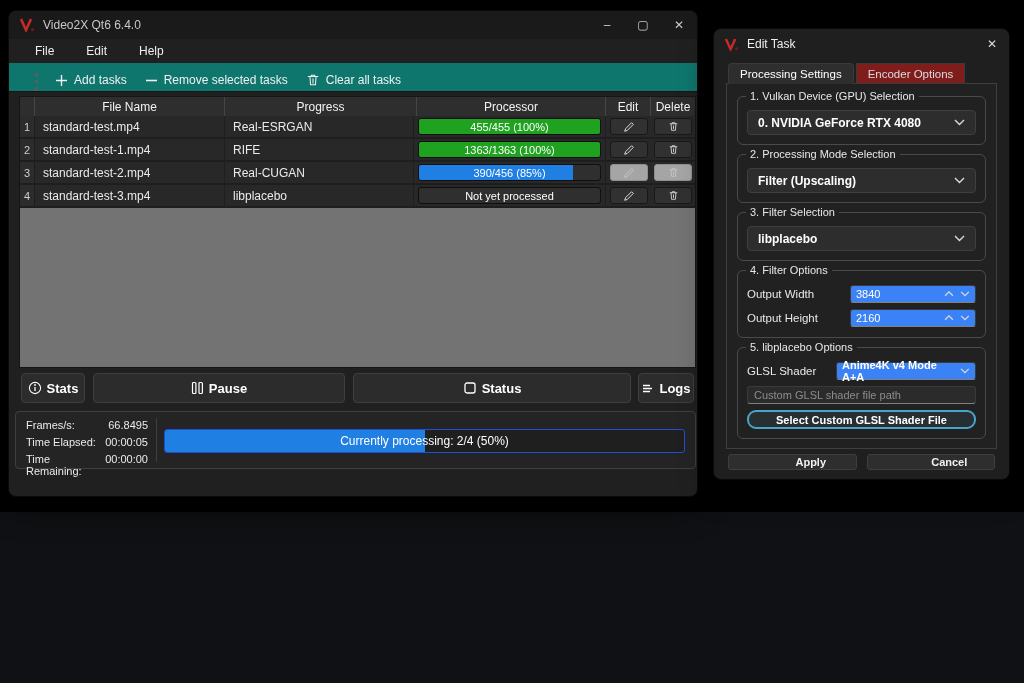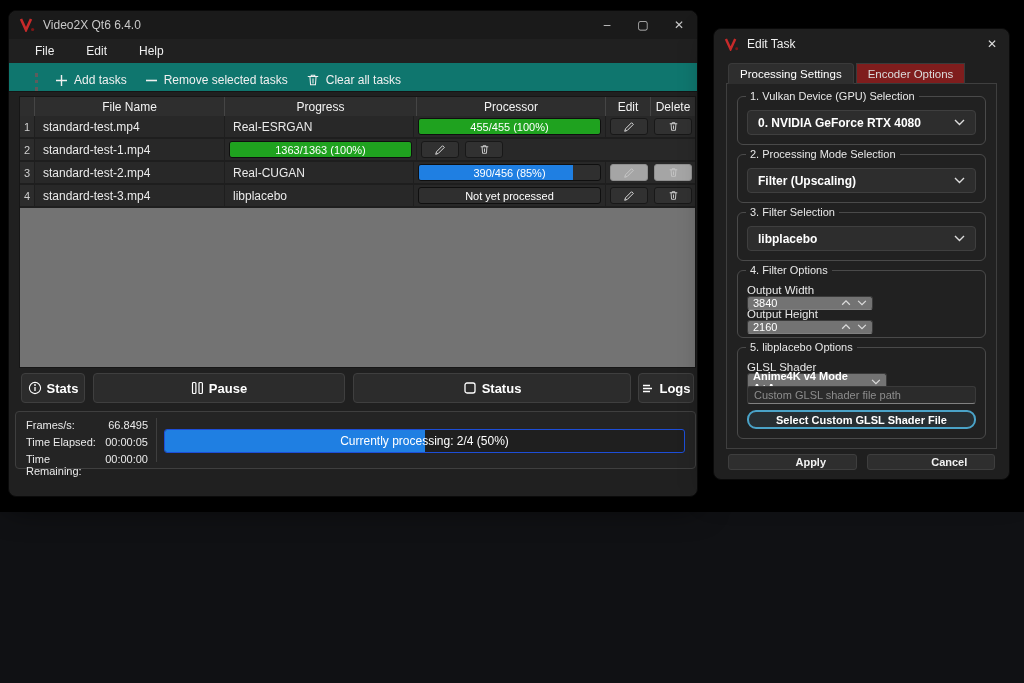--- a/index.html
+++ b/index.html
@@ -104,24 +104,24 @@
     border-bottom:1px solid #2e2e2e; }
   .pane { position:absolute; left:12px; right:12px; top:54px; height:366px; background:#212121;
     border:1px solid #3f3f3f; padding:12px 10px 6px; }
   .group { position:relative; border:1px solid #4a4a4a; border-radius:6px; margin-bottom:9px;
     padding:13px 9px 9px; }
   .legend { position:absolute; top:-7px; left:8px; background:#212121; padding:0 4px;
     font-size:11px; color:#e8e8e8; white-space:nowrap; }
   .combo { height:25px; background:#2d2d2d; border:1px solid #3f3f3f; border-radius:4px;
     display:flex; align-items:center; padding:0 10px; font-size:12px; font-weight:bold; color:#fff; }
   .combo .spacer { flex:1; }
-  .opt-row { display:flex; justify-content:space-between; height:20px;
-    margin-bottom:4px;flex-direction:column; }
+  .opt-row { display:flex; align-items:center; justify-content:space-between; height:20px;
+    margin-bottom:4px; }
   .opt-label { font-size:11.5px; color:#e8e8e8; }
-  .field { width:126px; height:18px; background:#737373; border:1px solid #3a3a3a;
+  .field { width:126px; height:18px; background:#3b82f6; border:1px solid #3a3a3a;
     border-bottom:1px solid #808080; border-radius:3px; display:flex; align-items:center;
     padding:0 5px; font-size:11px; color:#fff; }
   .field .spacer { flex:1; }
   .field.bold { font-weight:bold; width:140px; }
   .spin-ctl { display:flex; gap:6px; align-items:center; }
   .path-input { width:100%; height:18px; background:#2b2b2b; border:1px solid #3a3a3a;
     border-bottom:1px solid #808080; border-radius:3px; color:#fff; font-size:11px;
     padding:0 6px; font-family:"Liberation Sans", sans-serif; margin-bottom:6px; }
   .path-input::placeholder { color:#8d8d8d; }
   .select-btn { width:100%; height:19px; background:#272f33; border:2px solid #4aa3c8;
@@ -212,20 +212,21 @@
             <svg width="11" height="11" viewBox="0 0 16 16">
                 <path d="M2.5 4 H13.5 M6 4 V2.5 H10 V4 M4.5 4 L5.2 13.5 H10.8 L11.5 4 M8 6.5 V11.5" fill="none" stroke-width="1.2"></path>
               </svg>
           </div>
         </div>
       </div>
 
       <div class="trow tbody-row">
         <div class="cell c-gut">2</div>
         <div class="cell c-file">standard-test-1.mp4</div>
+        <div class="cell c-proc">RIFE</div>
         <div class="cell c-prog">
           <div class="bar">
             <div class="bar-fill" style="width: 100%; background: rgb(31, 162, 31);"></div>
             <div class="bar-text">1363/1363 (100%)</div>
           </div>
         </div>
         <div class="cell c-edit">
           <div class="mini-btn">
             <svg width="12" height="12" viewBox="0 0 14 14">
                 <path d="M2 12 L3 9 L10 2 L12 4 L5 11 Z" fill="none" stroke-width="1.1"></path>

